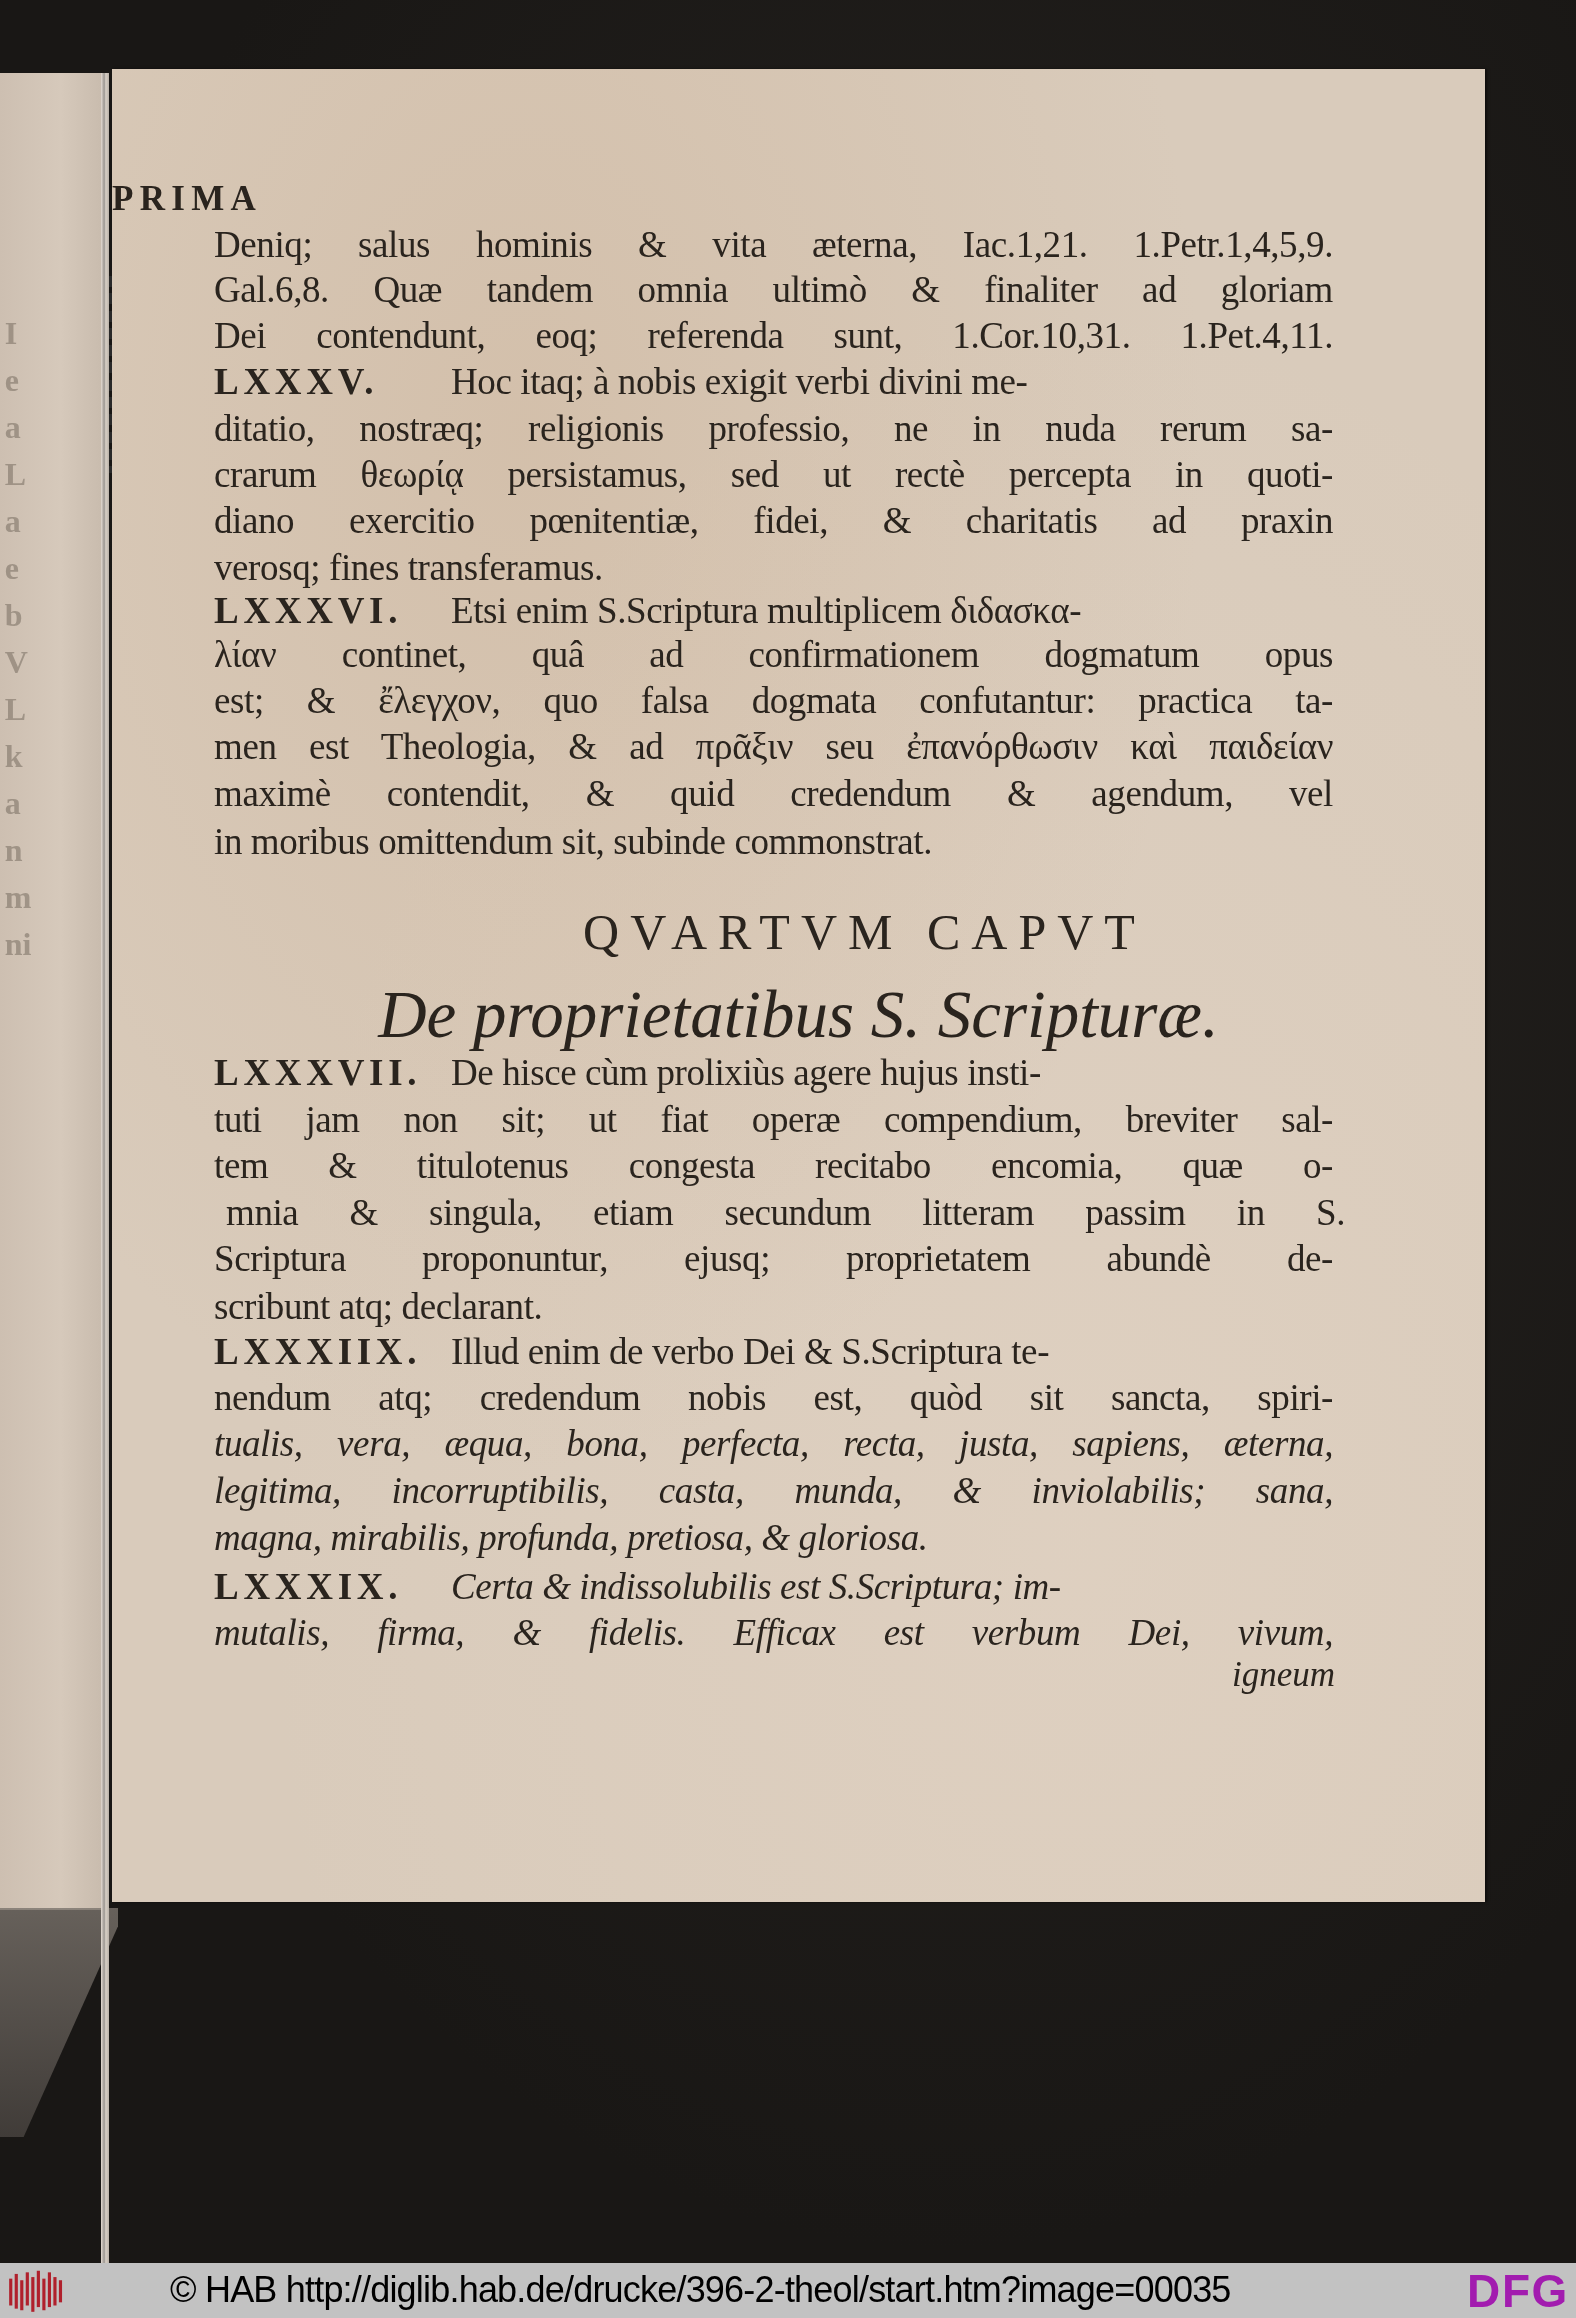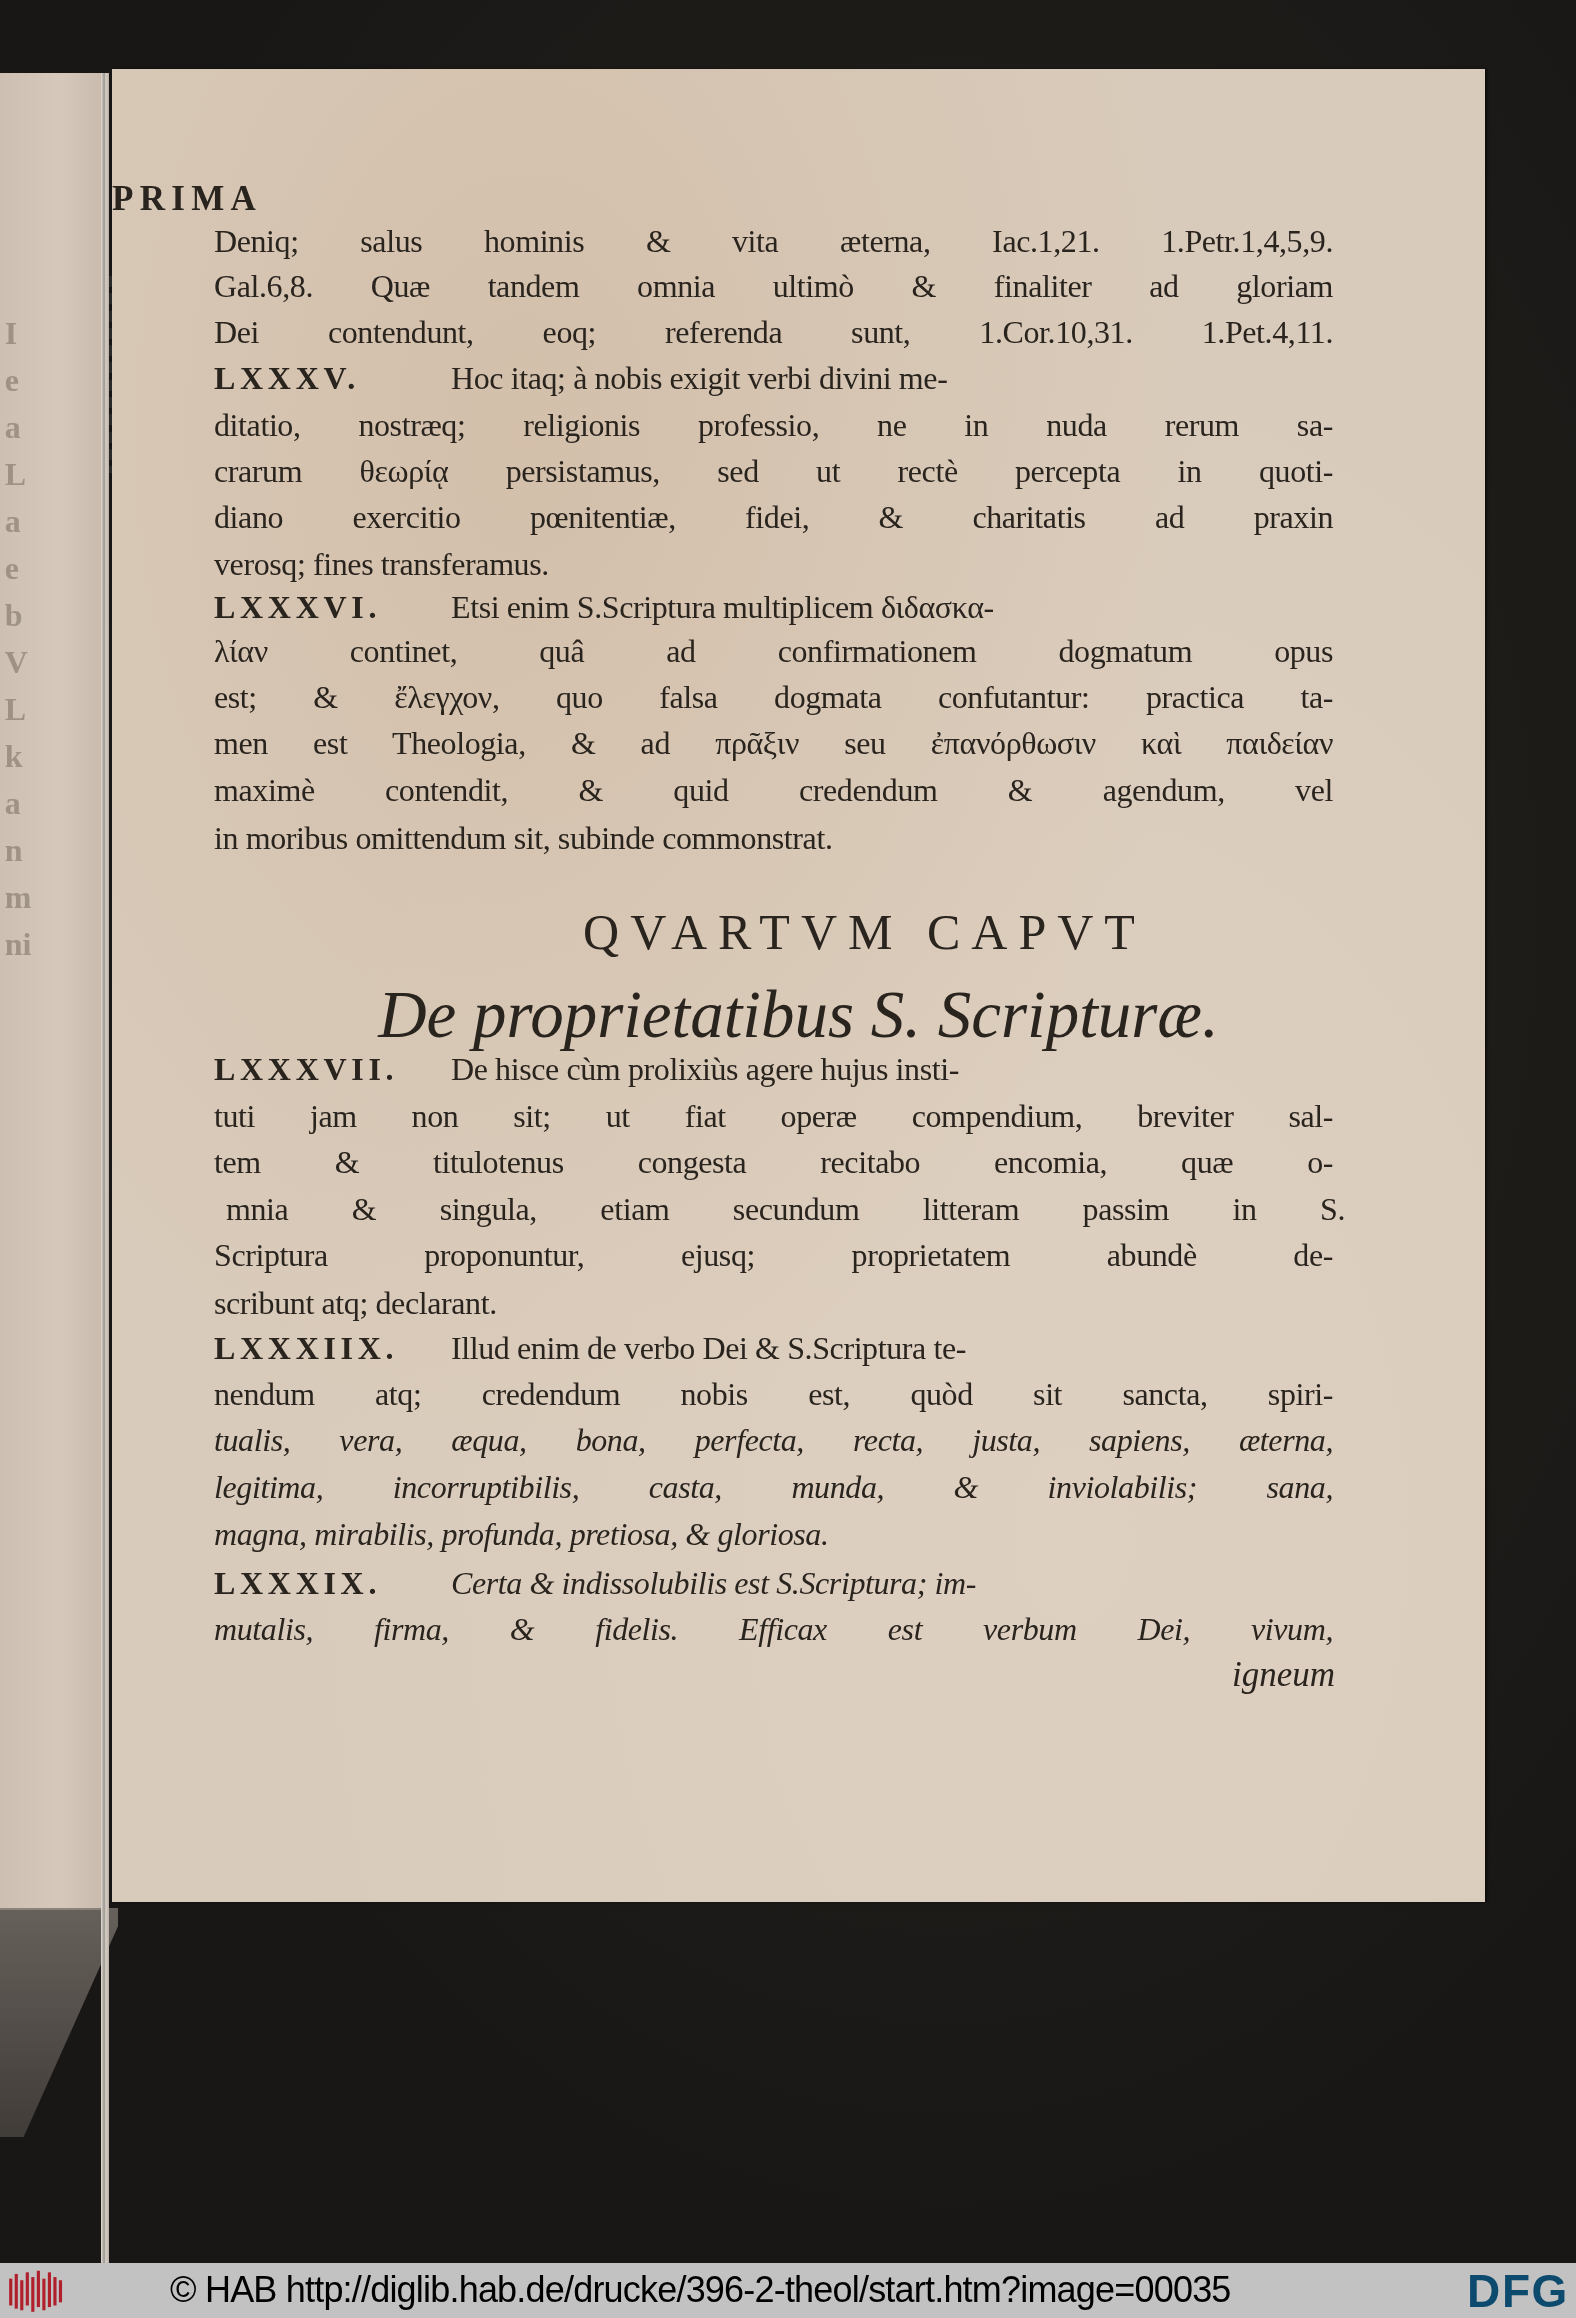--- a/index.html
+++ b/index.html
@@ -41,21 +41,21 @@
   .page {
     position:absolute; left:112px; top:69px; width:1373px; height:1833px;
     background:
       radial-gradient(ellipse at 30% 20%, rgba(200,170,140,.35) 0%, transparent 50%),
       radial-gradient(ellipse at 70% 80%, rgba(230,215,200,.4) 0%, transparent 60%),
       #d9cbbb;
     box-shadow: 1.6px 0 2.4px rgba(0,0,0,.5);
   }
   .line {
     position:absolute; left:102px; width:1119px; color:#2a241e;
-    font-size:32px; white-space:nowrap; letter-spacing:-0.4px;
+    font-size:37px; white-space:nowrap; letter-spacing:-0.4px;
   }
   .line.justify { text-align:justify; text-align-last:justify; }
   .num { display:inline-block; width:237px; letter-spacing:4.7px; font-weight:bold; }
   .it { font-style:italic; }
   .running-head {
     position:absolute; left:0; width:1373px; text-align:left;
     font-size:35px; font-weight:bold; letter-spacing:6.3px; color:#2a241e;
   }
   .chapter-title {
     position:absolute; left:0; width:1505px; text-align:center;
@@ -75,21 +75,21 @@
   }
   .hab-logo { position:absolute; left:6.3px; top:6.3px; width:60px; height:43px; }
   .footer-text {
     position:absolute; left:170px; top:6.3px;
     font-family:"Liberation Sans","DejaVu Sans",sans-serif;
     font-size:36px; color:#000; letter-spacing:-0.8px; white-space:nowrap;
   }
   .dfg-logo {
     position:absolute; right:8px; top:8px;
     font-family:"Liberation Sans","DejaVu Sans",sans-serif;
-    font-weight:bold; font-size:46px; color:#0c4a6e; letter-spacing:1.6px; line-height:41px;
+    font-weight:bold; font-size:46px; color:#a21caf; letter-spacing:1.6px; line-height:41px;
   }
 </style>
 </head>
 <body>
 
 <div class="scan-bg"></div>
 
 <div class="left-page">
   <div class="left-page-bleed">
     <div>I</div>

